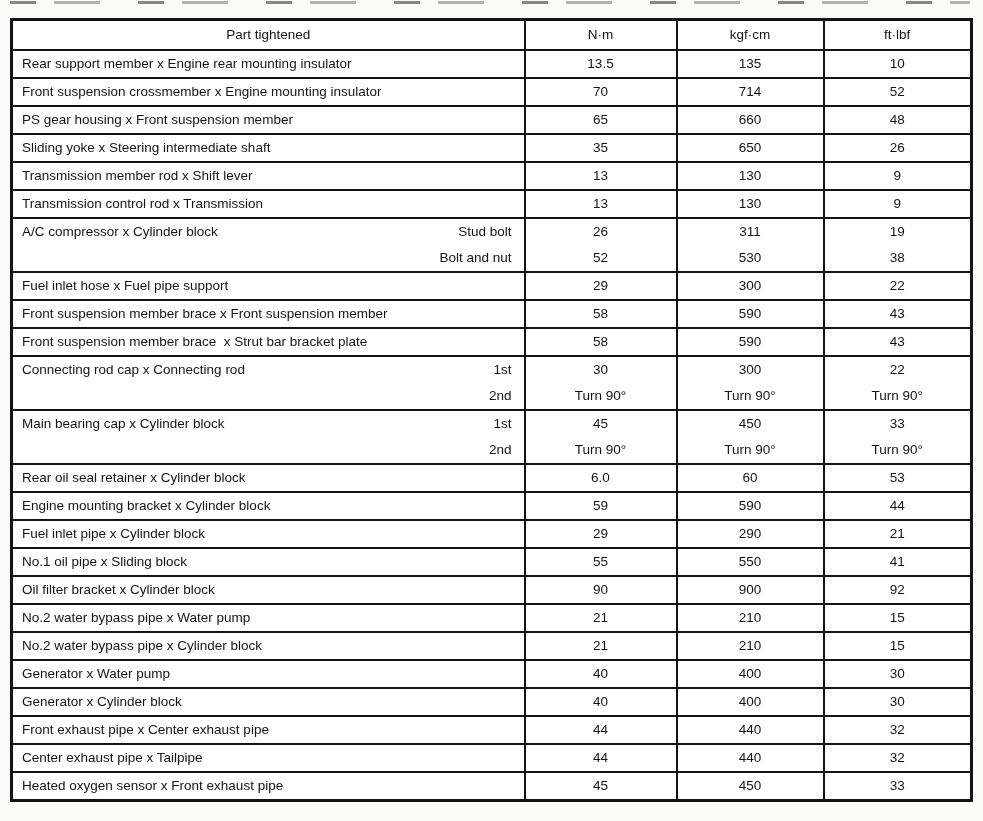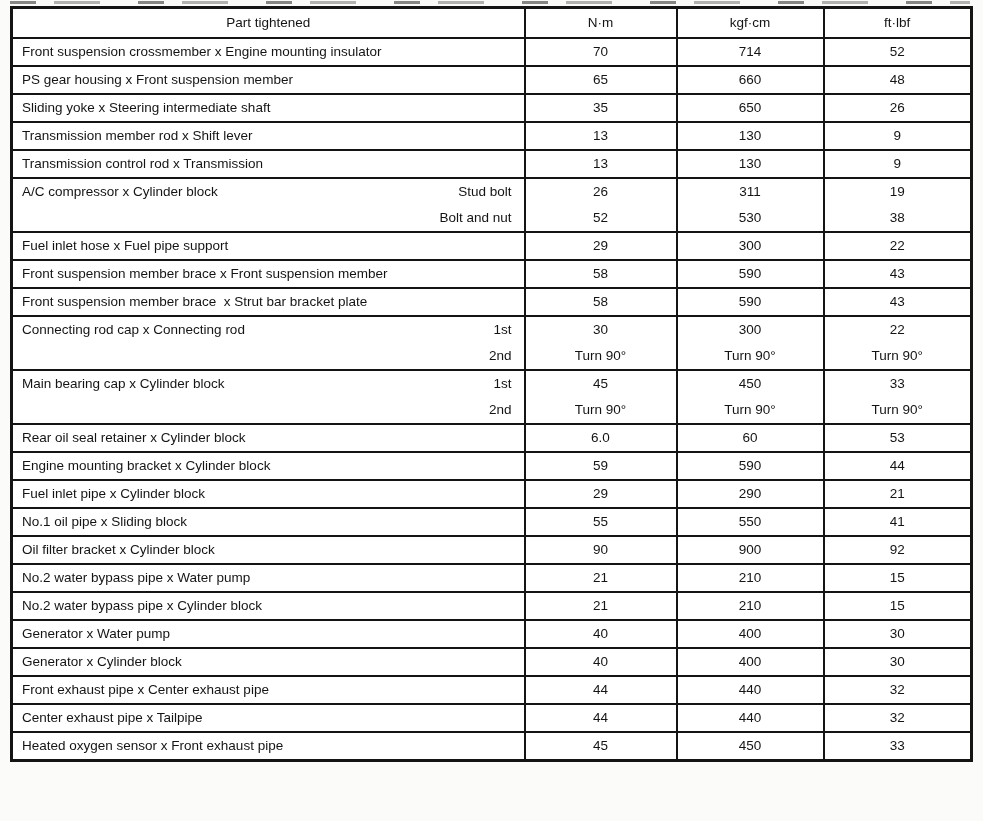--- a/index.html
+++ b/index.html
@@ -36,21 +36,21 @@
       90deg,
       rgba(40,40,40,.55) 0 26px,
       transparent 26px 44px,
       rgba(40,40,40,.35) 44px 90px,
       transparent 90px 128px
     );
   }
   table.spec-table {
     position: absolute;
     left: 10px;
-    top: 6px;
+    top: 18px;
     width: 960px;
     border-collapse: collapse;
     table-layout: fixed;
     background: #fff;
   }
   table.spec-table th,
   table.spec-table td {
     border: 2px solid var(--ink);
     font-size: 13.5px;
     font-weight: 400;
@@ -115,20 +115,36 @@
         <th class="hdr">Part tightened</th>
         <th class="hdr">N·m</th>
         <th class="hdr">kgf·cm</th>
         <th class="hdr">ft·lbf</th>
       </tr>
     </thead>
     <tbody>
         <tr class="row single">
           <td class="part-cell">
             <div class="part-wrap">
+              <div class="part-name">Rear support member x Engine rear mounting insulator</div>
+            </div>
+          </td>
+          <td class="value-cell">
+            <div class="value-line">13.5</div>
+          </td>
+          <td class="value-cell">
+            <div class="value-line">135</div>
+          </td>
+          <td class="value-cell">
+            <div class="value-line">10</div>
+          </td>
+        </tr>
+        <tr class="row single">
+          <td class="part-cell">
+            <div class="part-wrap">
               <div class="part-name">Front suspension crossmember x Engine mounting insulator</div>
             </div>
           </td>
           <td class="value-cell">
             <div class="value-line">70</div>
           </td>
           <td class="value-cell">
             <div class="value-line">714</div>
           </td>
           <td class="value-cell">

